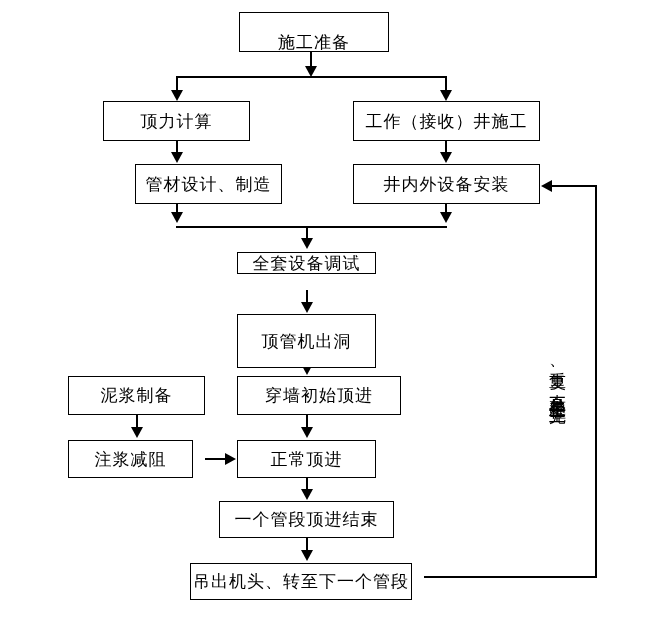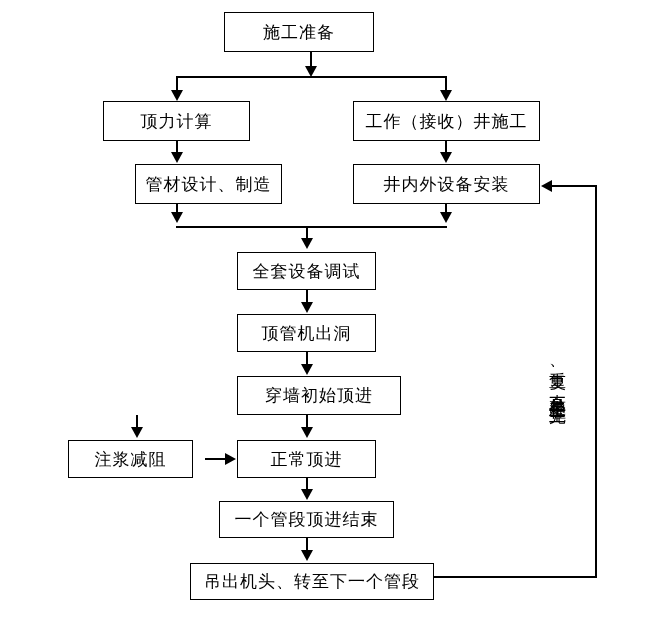--- a/index.html
+++ b/index.html
@@ -72,66 +72,69 @@
     border-top: 6px solid transparent;
     border-bottom: 6px solid transparent;
     border-left: 11px solid #000000;
   }
 </style>
 </head>
 <body>
 
 <div id="canvas">
 
-  <div class="node" style="left:224px; top:12px; width:150px; height:40px;">
+  <div class="node" style="left:239px; top:12px; width:150px; height:40px;align-items:flex-end;">
     <span>施工准备</span>
   </div>
 
   <div class="node" style="left:353px; top:101px; width:187px; height:40px;">
     <span>工作（接收）井施工</span>
   </div>
 
   <div class="node" style="left:103px; top:101px; width:147px; height:40px;">
     <span>顶力计算</span>
   </div>
 
   <div class="node" style="left:103px; top:164px; width:147px; height:40px;margin-left:32px;">
     <span>管材设计、制造</span>
   </div>
 
   <div class="node" style="left:353px; top:164px; width:187px; height:40px;">
     <span>井内外设备安装</span>
   </div>
 
-  <div class="node" style="left:237px; top:252px; width:139px; height:38px;">
+  <div class="node" style="left:237px; top:252px; width:139px; height:22px;">
     <span>全套设备调试</span>
   </div>
 
-  <div class="node" style="left:237px; top:314px; width:139px; height:38px;">
+  <div class="node" style="left:237px; top:314px; width:139px; height:54px;">
     <span>顶管机出洞</span>
   </div>
 
+  <div class="node" style="left:68px; top:376px; width:137px; height:39px;">
+    <span>泥浆制备</span>
+  </div>
 
   <div class="node" style="left:237px; top:376px; width:164px; height:39px;">
     <span>穿墙初始顶进</span>
   </div>
 
   <div class="node" style="left:68px; top:440px; width:125px; height:38px;">
     <span>注浆减阻</span>
   </div>
 
   <div class="node" style="left:237px; top:440px; width:139px; height:38px;">
     <span>正常顶进</span>
   </div>
 
   <div class="node" style="left:219px; top:501px; width:175px; height:37px;">
     <span>一个管段顶进结束</span>
   </div>
 
-  <div class="node" style="left:190px; top:563px; width:244px; height:37px;">
+  <div class="node" style="left:190px; top:563px; width:222px; height:37px;">
     <span>吊出机头、转至下一个管段</span>
   </div>
 
   <div class="vnode" style="left:545px; top:262px; width:24px; height:230px;">
     <span>重复、直至整个工程完工</span>
   </div>
 
   <div class="edge v" style="left:310px; top:52px; height:20px;"></div>
   <div class="arrow down" style="left:305px; top:66px;"></div>
 

